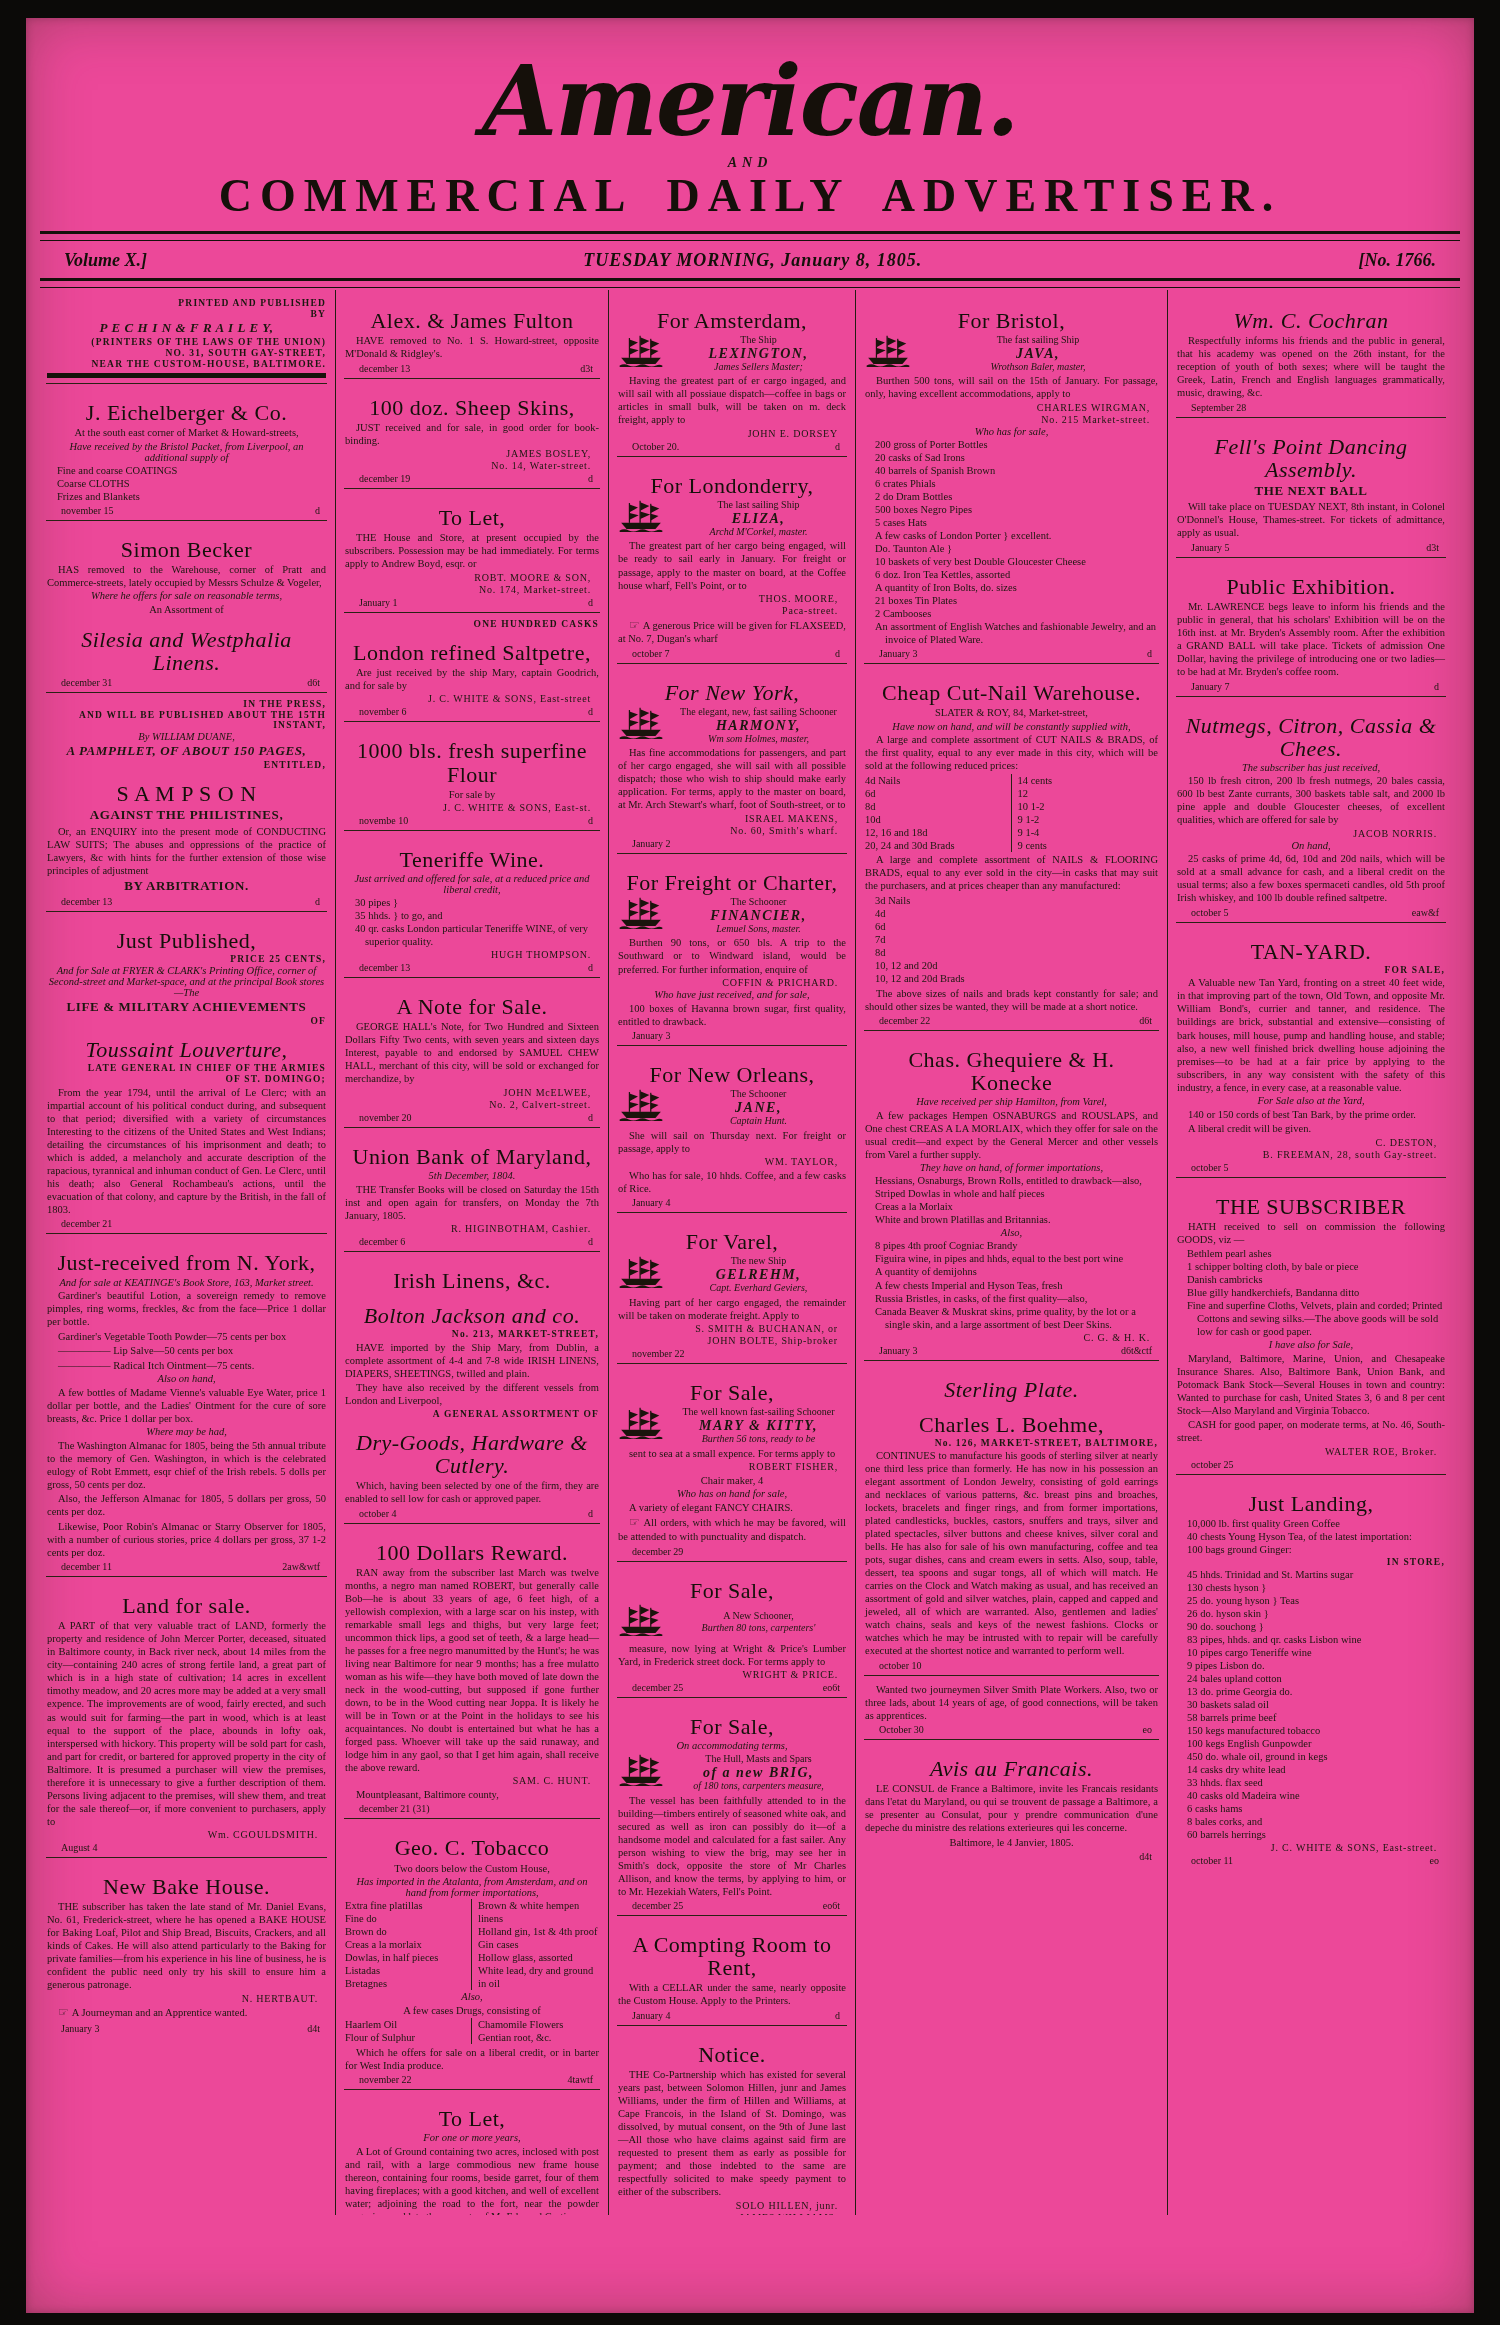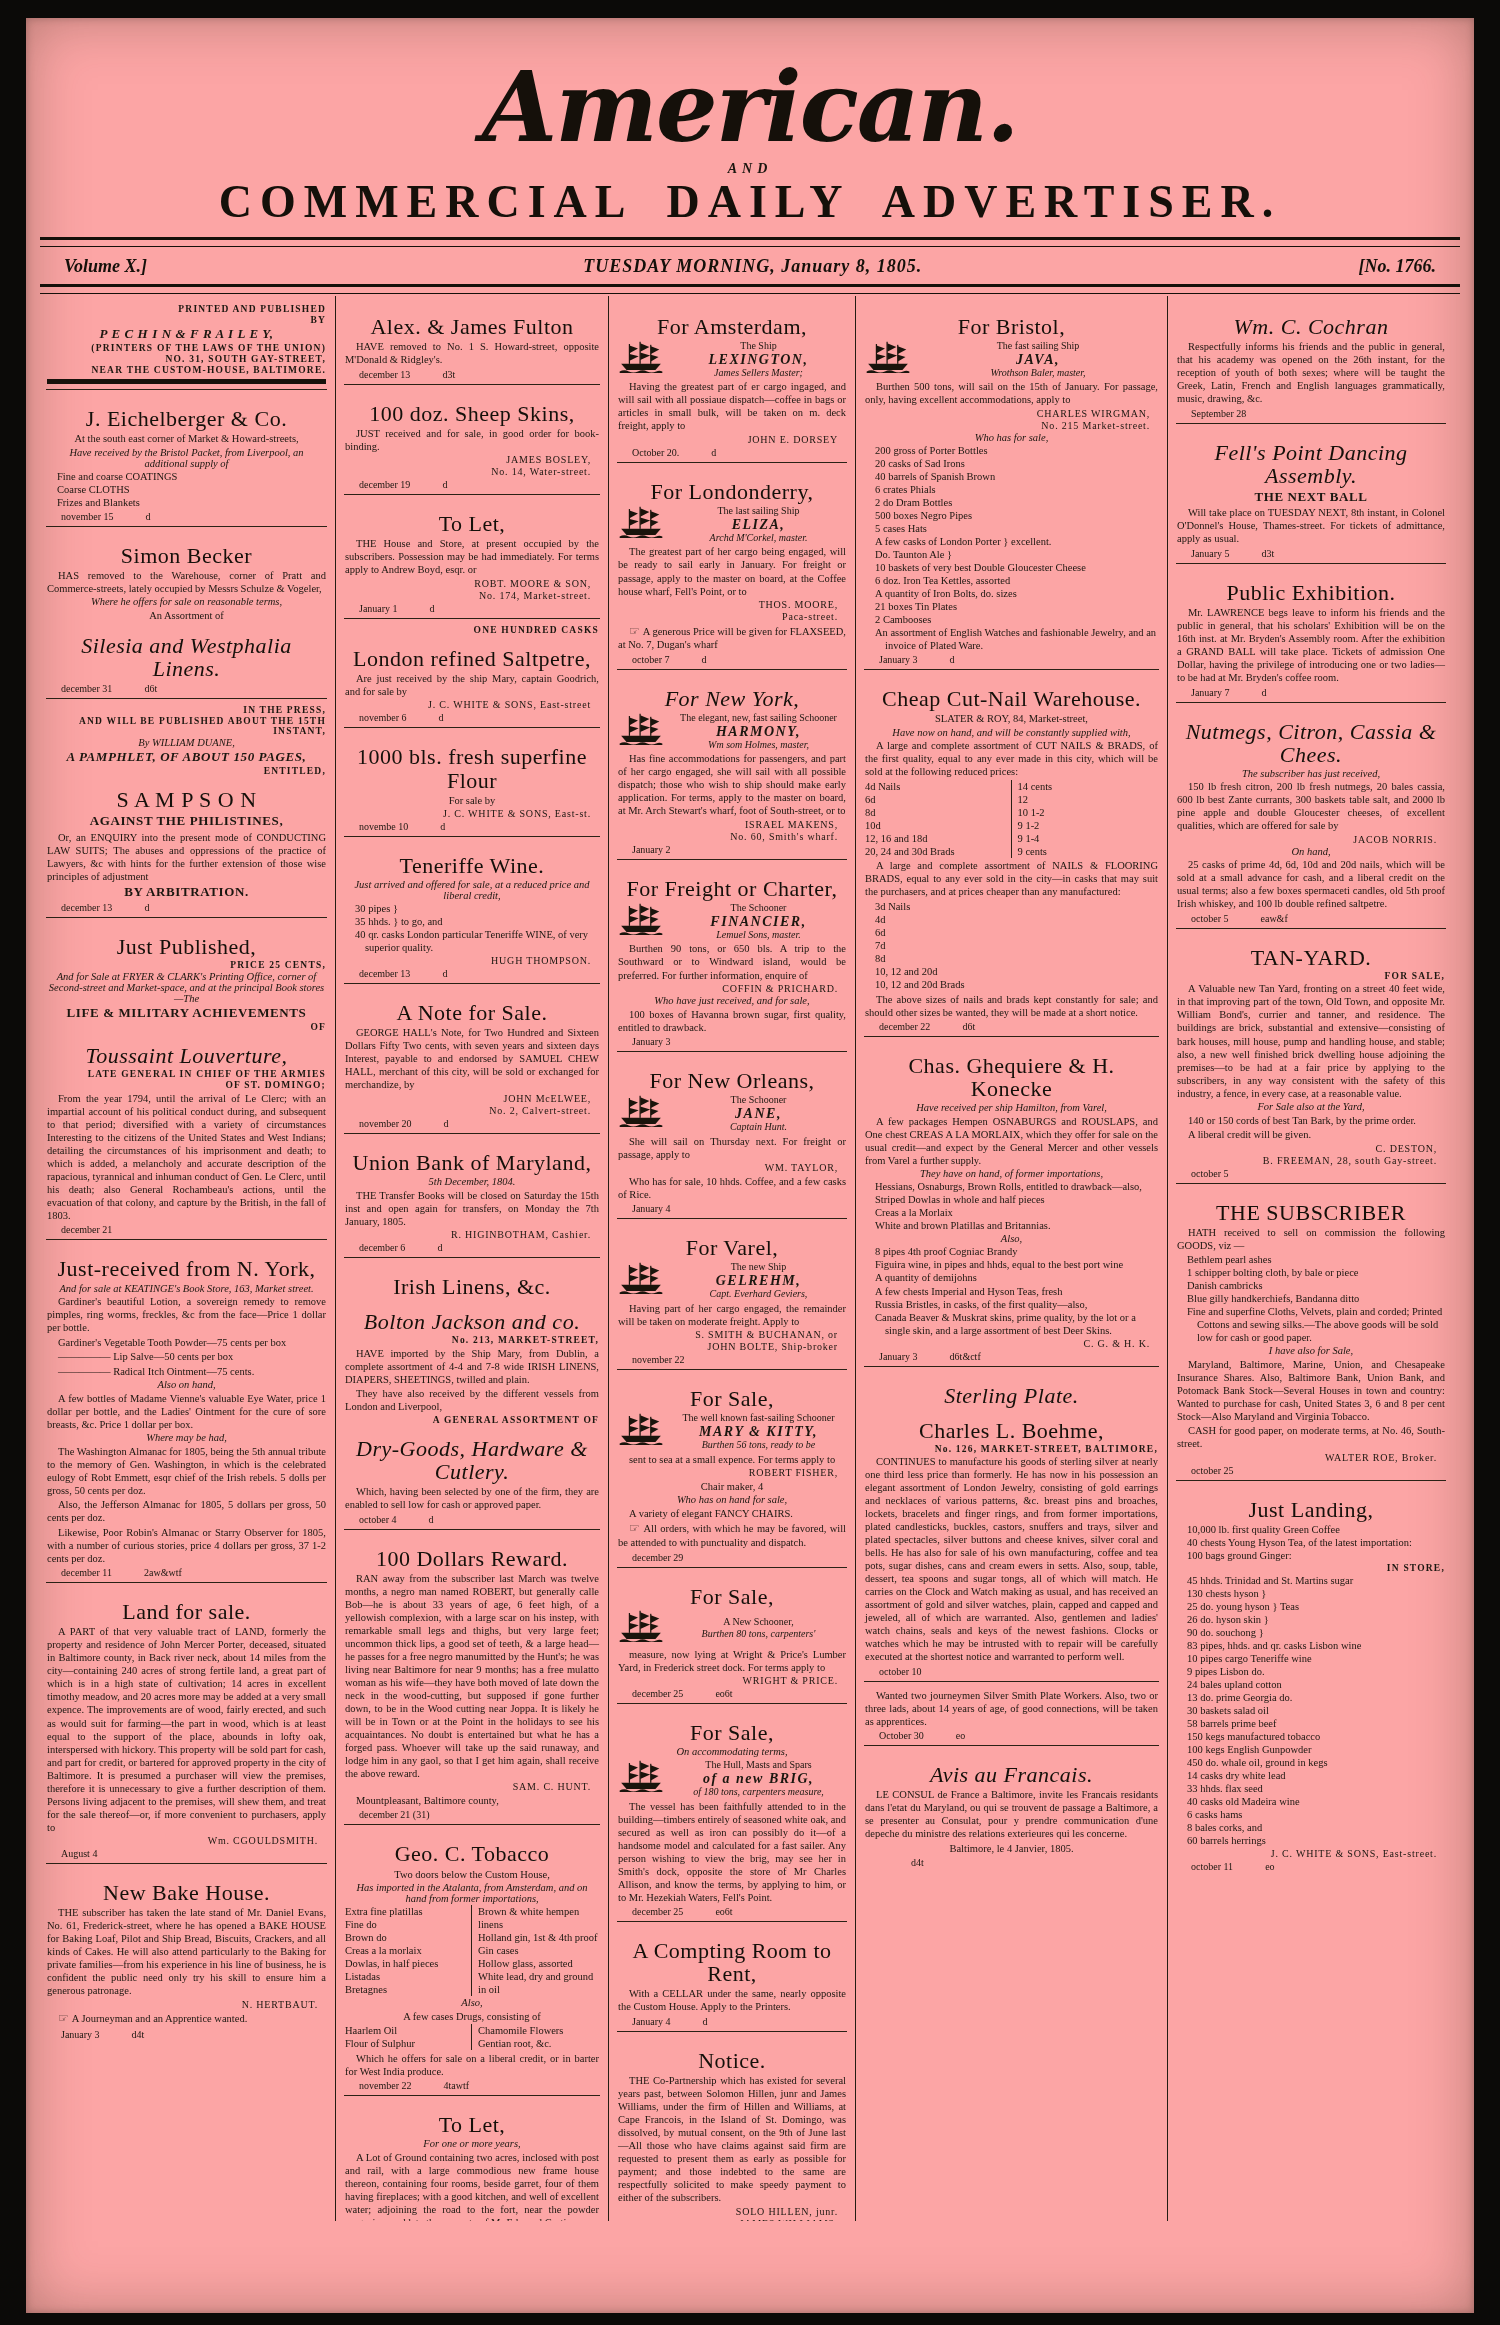--- a/index.html
+++ b/index.html
@@ -5,23 +5,23 @@
   html,body{margin:0;padding:0;}
   body{
     width:1500px;height:2325px;
     background:#0b0a08;
     font-family:"Liberation Serif",serif;
     color:#1c1710;
     overflow:hidden;
   }
   .paper{
     position:absolute;left:26px;top:18px;right:26px;bottom:12px;
-    background:#fca5a5;
+    background:#ec4899;
     box-shadow:inset 0 0 60px rgba(60,45,25,.35), inset 0 0 8px rgba(0,0,0,.25);
-    padding:10px 12px 8px;
+    padding:4px 12px 8px;
     box-sizing:border-box;
     overflow:hidden;
   }
   
   .m-script{
     font-family:"DejaVu Serif",serif;font-style:italic;font-weight:bold;
     font-size:97px;line-height:1.02;text-align:center;margin-top:30px;
     letter-spacing:-2px;color:#15100a;
   }
   .m-and{text-align:center;font-style:italic;font-size:14px;letter-spacing:5px;margin:4px 0 2px;font-weight:bold;}
@@ -49,21 +49,21 @@
   .ad:last-child{border-bottom:none;}
   .h1{font-size:22px;text-align:center;line-height:1.05;margin:12px 0 2px;color:#15100a;letter-spacing:.5px;}
   .h1.it{font-style:italic;}
   .h2{font-size:13px;font-weight:bold;text-align:center;letter-spacing:.6px;margin:1px 0;}
   .h2.it{font-style:italic;}
   .cap{font-size:9.5px;font-weight:bold;text-align:right;letter-spacing:1.2px;margin:1px 0;}
   .itl{font-style:italic;text-align:center;font-size:10.5px;margin:1px 0;}
   .p{font-size:10.5px;line-height:1.24;text-align:justify;text-indent:11px;margin:1.5px 0;}
   .p.ctr{text-align:center;text-indent:0;}
   .sig{text-align:right;font-size:10px;font-weight:normal;letter-spacing:.8px;padding-right:8px;margin:1px 0;}
-  .dateline{display:flex;justify-content:flex-start;font-size:10px;padding:1px 6px 0 14px;gap:32px;}
+  .dateline{display:flex;justify-content:space-between;font-size:10px;padding:1px 6px 0 14px;gap:32px;}
   .list{margin:1px 0 1px 8px;}
   .list .li{font-size:10.5px;line-height:1.24;padding-left:12px;text-indent:-10px;}
   .twocol{display:flex;margin:1px 0;align-items:center;}
   .twocol .tc{flex:1;}
   .twocol .tc.l{border-right:1px solid #2a2115;padding-right:5px;}
   .twocol .tc.r{padding-left:6px;}
   .twocol .li{font-size:10.5px;line-height:1.24;}
   .bar{height:5px;background:#17120b;margin:4px 0 1px;}
   .note .hand{font-size:12px;}
   .shiprow{display:flex;align-items:center;gap:5px;margin:2px 0;}

